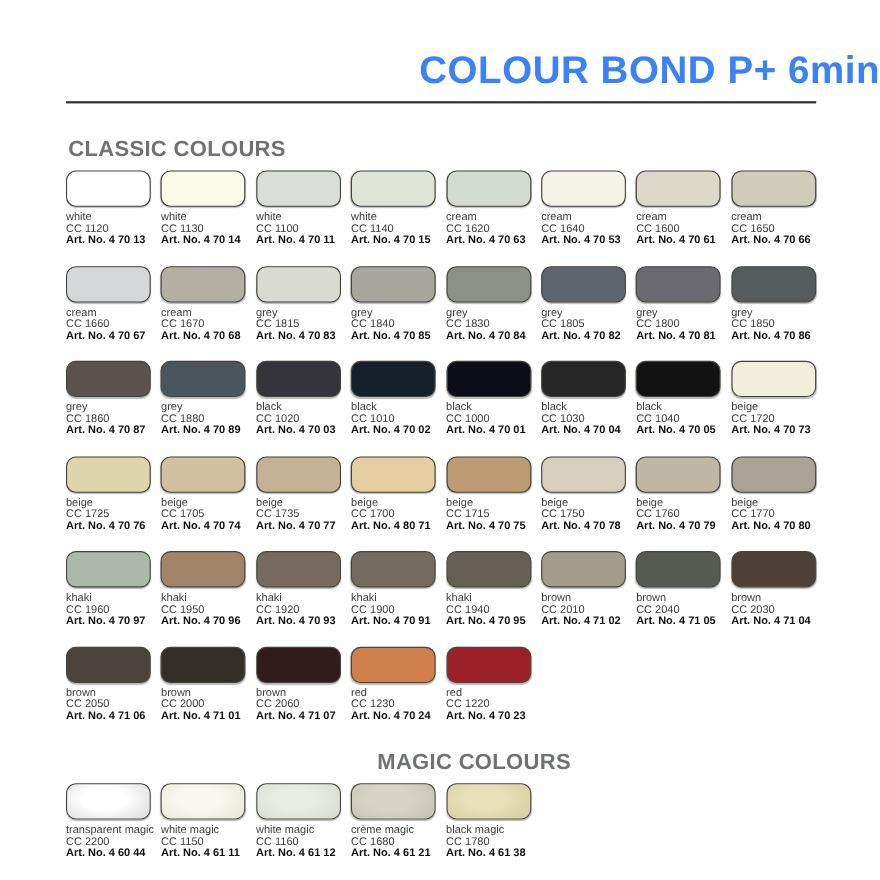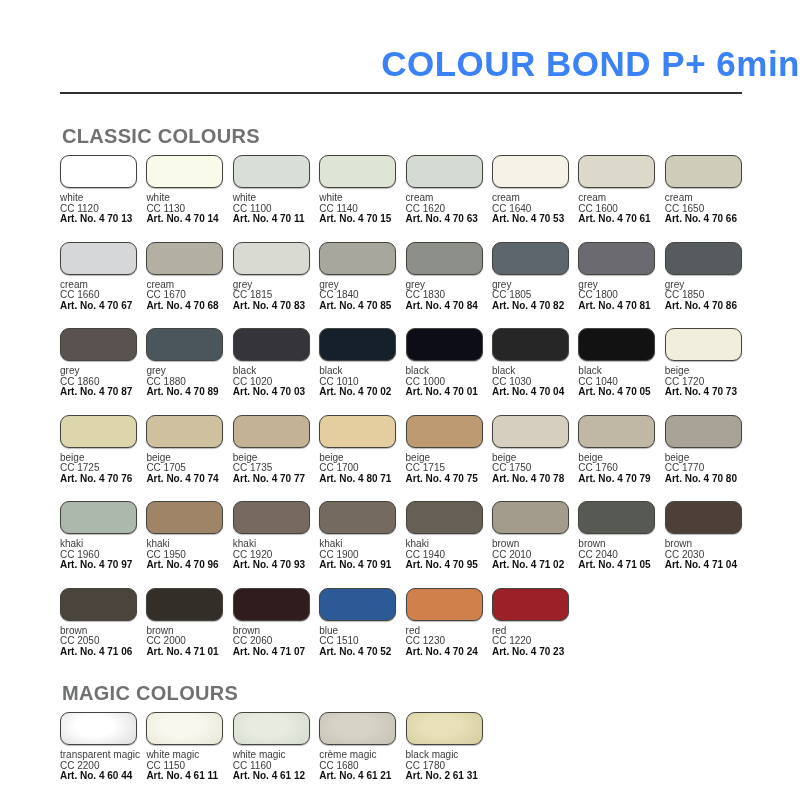--- a/index.html
+++ b/index.html
@@ -15,21 +15,21 @@
     line-height:1;
   }
   .rule{
     margin:11px 58px 0 60px;border:0;height:0;
     border-top:2px solid #2f2f2f;
   }
   .section-heading{
     margin:31px 0 0 62px;font-size:20px;font-weight:700;
     color:#6f7173;line-height:1.1;letter-spacing:.3px;
   }
-  .section-heading.magic{margin-top:25px;}
+  .section-heading.magic{margin-top:25px;text-align:center;}
   .grid{
     display:grid;margin:8px 0 0 60px;row-gap:17px;column-gap:0;
   }
   .cols8{grid-template-columns:repeat(8,86.4px);}
   .cols6{grid-template-columns:repeat(6,86.4px);}
   .cell{width:86.4px;}
   .chip{
     width:75px;height:31px;border:1px solid #45453f;border-radius:9px;
     box-shadow:0 1px 1px rgba(0,0,0,.28);
     margin-bottom:5px;background:#ccc;
@@ -299,26 +299,20 @@
     <div class="lbl">CC 2000</div>
     <div class="art">Art. No. 4 71 01</div>
   </div>
       <div class="cell">
     <div class="chip" style="background: rgb(48, 28, 28);"></div>
     <div class="lbl">brown</div>
     <div class="lbl">CC 2060</div>
     <div class="art">Art. No. 4 71 07</div>
   </div>
       <div class="cell">
-    <div class="chip" style="background: rgb(43, 90, 150);"></div>
-    <div class="lbl">blue</div>
-    <div class="lbl">CC 1510</div>
-    <div class="art">Art. No. 4 70 52</div>
-  </div>
-      <div class="cell">
     <div class="chip" style="background: rgb(208, 128, 74);"></div>
     <div class="lbl">red</div>
     <div class="lbl">CC 1230</div>
     <div class="art">Art. No. 4 70 24</div>
   </div>
       <div class="cell">
     <div class="chip" style="background: rgb(156, 32, 40);"></div>
     <div class="lbl">red</div>
     <div class="lbl">CC 1220</div>
     <div class="art">Art. No. 4 70 23</div>
@@ -348,17 +342,17 @@
       <div class="cell">
     <div class="chip" style="background: radial-gradient(75% 95% at 45% 42%, rgb(215, 211, 199) 0%, rgb(215, 211, 199) 35%, rgb(194, 190, 176) 100%);"></div>
     <div class="lbl">crème magic</div>
     <div class="lbl">CC 1680</div>
     <div class="art">Art. No. 4 61 21</div>
   </div>
       <div class="cell">
     <div class="chip" style="background: radial-gradient(75% 95% at 45% 42%, rgb(231, 224, 184) 0%, rgb(231, 224, 184) 35%, rgb(211, 203, 156) 100%);"></div>
     <div class="lbl">black magic</div>
     <div class="lbl">CC 1780</div>
-    <div class="art">Art. No. 2 61 31</div>
+    <div class="art">Art. No. 4 61 38</div>
   </div>
     </div>
 
 </div>
 
 </body></html>

